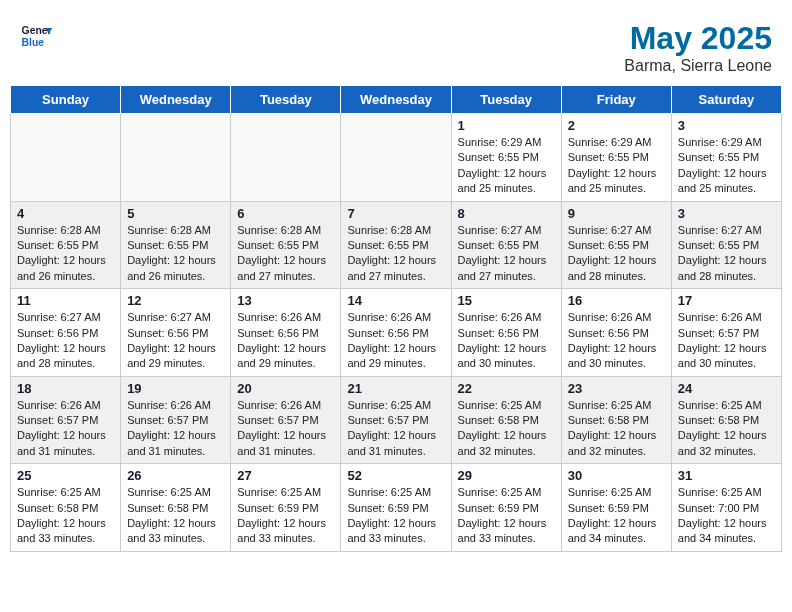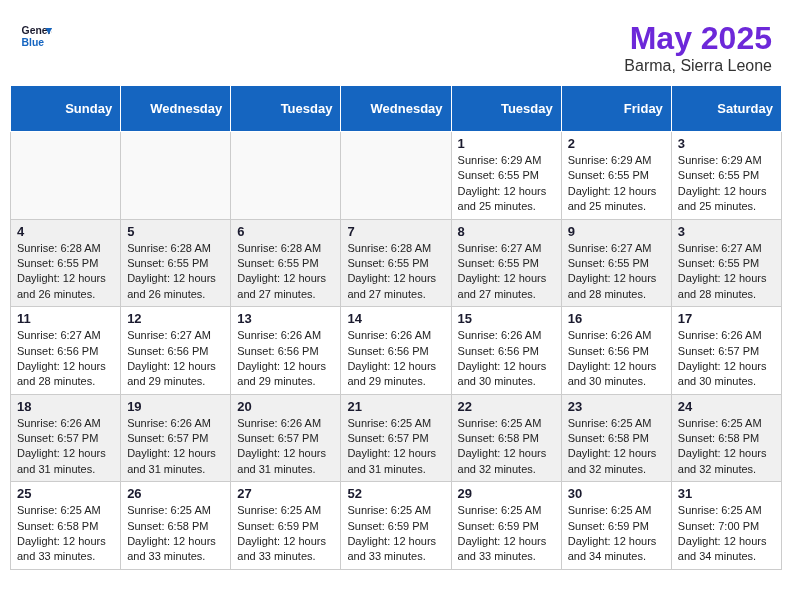--- a/index.html
+++ b/index.html
@@ -24,36 +24,36 @@
     .logo-icon {
       width: 32px;
       height: 32px;
     }
     .title-block {
       text-align: right;
     }
     .month-title {
       font-size: 32px;
       font-weight: bold;
-      color: #6d28d9;
+      color: #0369a1;
     }
     .location-title {
       font-size: 16px;
       color: #333;
     }
     .calendar {
       width: 100%;
       border-collapse: collapse;
       margin-top: 5px;
     }
     .calendar th {
       background-color: #1565c0;
       color: #fff;
-      text-align: right;
-      padding: 15px 8px;
+      text-align: center;
+      padding: 6px 8px;
       font-size: 13px;
       font-weight: bold;
       border: 1px solid #fff;
     }
     .calendar td {
       border: 1px solid #ccc;
       vertical-align: top;
       padding: 4px 6px;
       font-size: 10.5px;
       width: calc(100% / 7);

